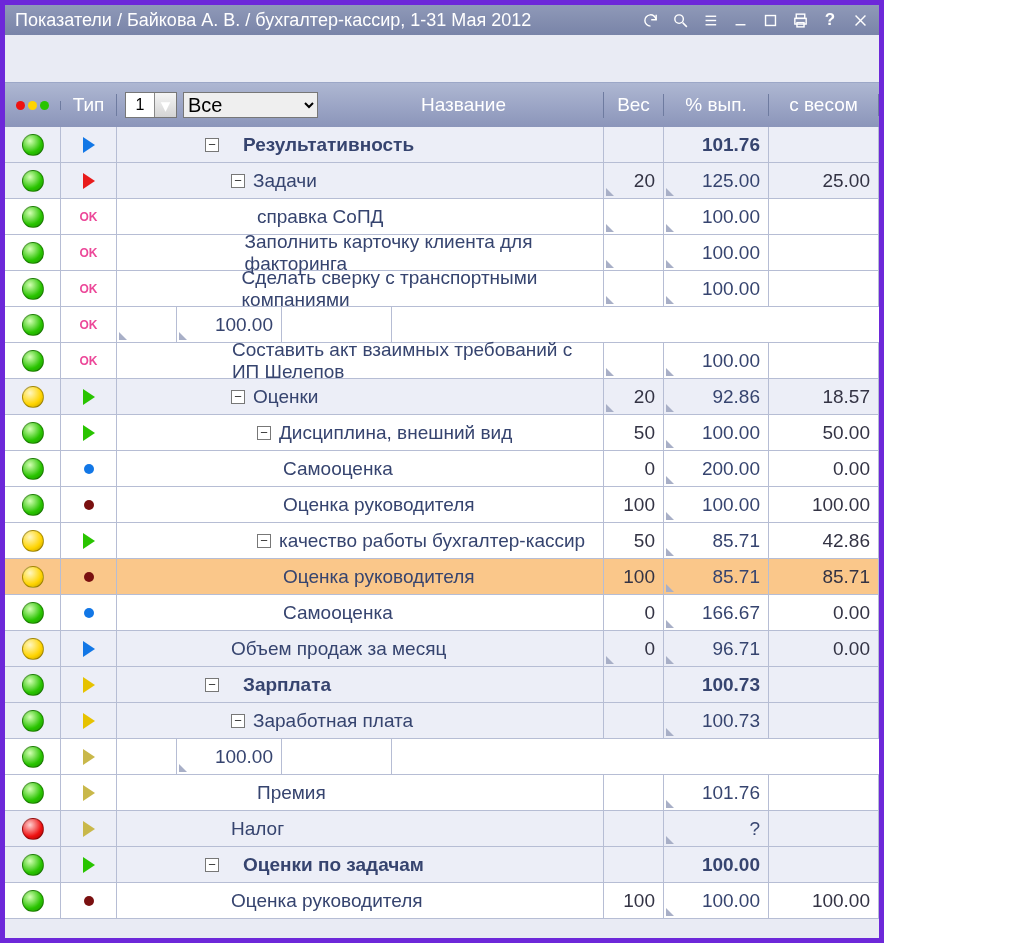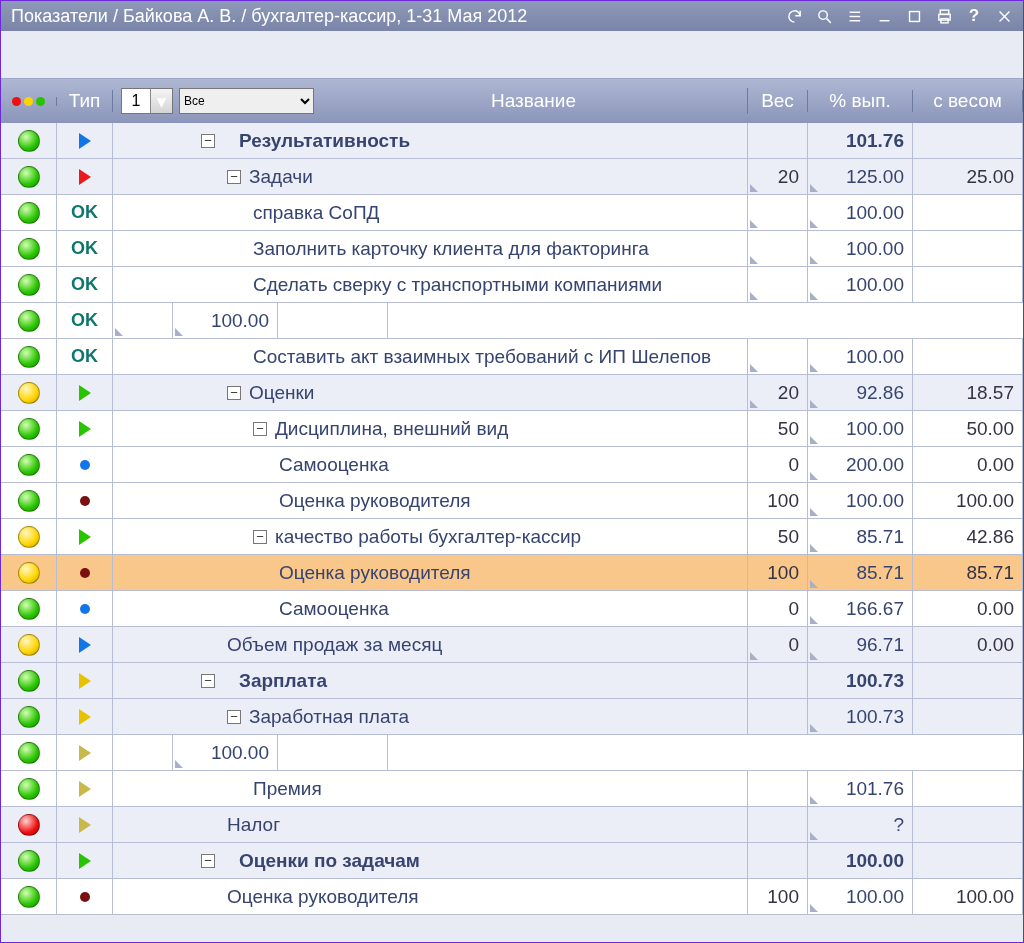--- a/index.html
+++ b/index.html
@@ -1,17 +1,17 @@
 <!DOCTYPE html>
 <html><head>
 <meta charset="utf-8">
 <style>
   * { box-sizing: border-box; margin: 0; padding: 0; }
   html,body { width:1024px; height:943px; font-family: Arial, sans-serif; background:#fff; }
-  .window { width:1024px; height:943px; background:#e9ebf4; border:1px solid #6d28d9;}
+  .window { width:884px; height:943px; background:#e9ebf4; border:5px solid #6d28d9;}
   .titlebar {
     height:30px;
     background: linear-gradient(to bottom,#8f99b8 0%,#7984a8 100%);
     color:#fff; font-size:18px; display:flex; align-items:center; padding:0 10px;
     justify-content:space-between;
   }
   .titlebar .tb-icons { display:flex; gap:12px; font-size:17px; }
   .titlebar .tb-icons span { cursor:pointer; display:inline-flex; align-items:center; justify-content:center; width:18px; }
   .toolbar { height:48px; border-bottom:1px solid #9ca7c7;}
   .header-row {
@@ -23,21 +23,21 @@
   .col-status { width:56px; }
   .col-type   { width:56px; }
   .col-name   { flex:1; padding-left:6px;}
   .col-weight { width:60px; }
   .col-pct    { width:105px; }
   .col-weighted { width:110px; }
   .hname { display:flex; align-items:center; gap:6px; justify-content:flex-start; padding-left:8px;}
   .hname .spin { display:flex; align-items:center; background:#fff; border:1px solid #777; height:26px;}
   .hname .spin input { width:28px; height:24px; border:none; text-align:center; font-size:16px; color:#000;}
   .hname .spin .sarrow { width:22px; height:24px; background:linear-gradient(to bottom,#f5f5f5,#d4d4d4); border-left:1px solid #888; display:flex; align-items:center; justify-content:center;}
-  .hname select { height:26px; font-size:12px; width:135px; border:1px solid #777;}
+  .hname select { height:26px; font-size:20px; width:135px; border:1px solid #777;}
   .hname .name-label { flex:1; text-align:center; color:#fff; padding:0 10px;}
   .tbody { }
   .row { display:flex; height:36px; align-items:stretch; border-bottom:1px solid #b6bdd4; font-size:19px; }
   .row .c { border-right:1px solid #b6bdd4; display:flex; align-items:center; }
   .row .c.status { justify-content:center;}
   .row .c.type { justify-content:center;}
   .row .c.name { padding-left:8px; color:#334; }
   .row .c.weight, .row .c.pct, .row .c.weighted { justify-content:flex-end; padding-right:8px; color:#334;}
   .row.evenbg { background:#eceef7;}
   .row.oddbg  { background:#ffffff;}
@@ -53,21 +53,21 @@
   
   .tri { width:0;height:0;border-top:8px solid transparent;border-bottom:8px solid transparent; display:inline-block;}
   .tri.blue  { border-left:12px solid #1277e6;}
   .tri.red-t { border-left:12px solid #e81b1b;}
   .tri.green-t{border-left:12px solid #29c400;}
   .tri.yellow-t{border-left:12px solid #e6c200;}
   .tri.hollow { border-left:12px solid #c9b84a; position:relative;}
   .dot { width:10px;height:10px;border-radius:50%; display:inline-block;}
   .dot.blue { background:#1277e6;}
   .dot.darkred { background:#7a1010;}
-  .ok-badge { color:#0f766e; font-weight:bold; font-size:18px;}
+  .ok-badge { color:#ec4899; font-weight:bold; font-size:12px;}
   
   .togg { width:14px;height:14px;border:1px solid #777;background:#fff;display:inline-flex;align-items:center;justify-content:center;font-size:13px;line-height:0;color:#333;margin-right:8px; cursor:pointer;}
   .indent { display:inline-block;}
   .name-txt { color:#36446f;}
   .pct-txt  { color:#36446f;}
   
   .corner { position:relative;}
   .corner::before { content:''; position:absolute; left:2px; bottom:2px; width:0;height:0;border-bottom:8px solid #a8afc7;border-right:8px solid transparent;}
   svg.icon { width:17px; height:17px; stroke:#fff; fill:none; stroke-width:2;}
 </style>

